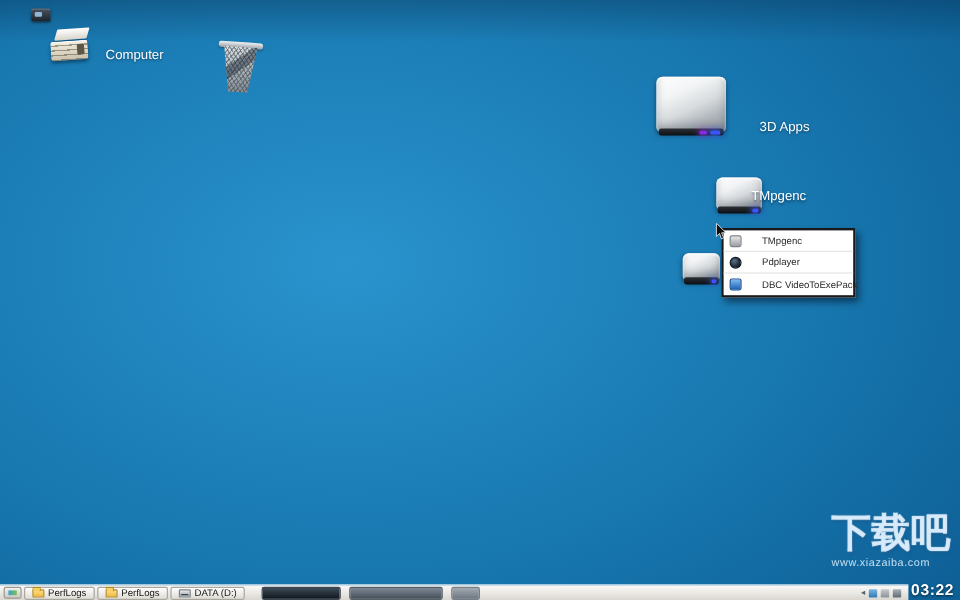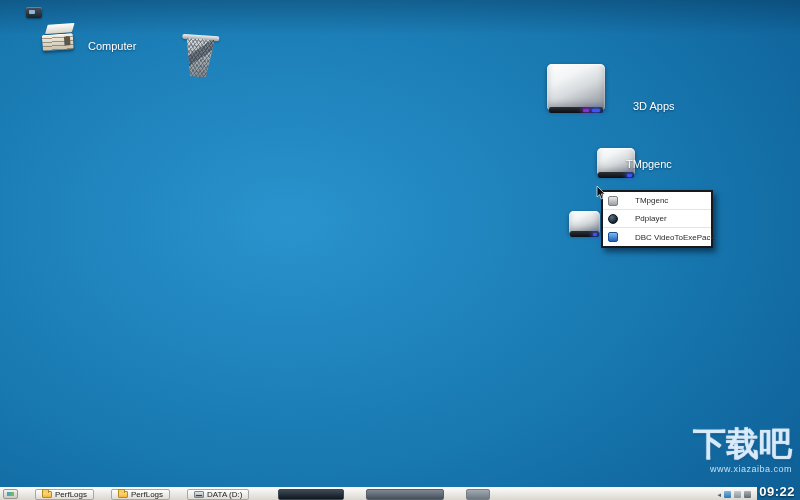--- a/index.html
+++ b/index.html
@@ -71,33 +71,33 @@
   .pi-label{font-size:8px;color:#2a2a2a;white-space:nowrap}
   .pi-icon{width:10px;height:10px;border-radius:2px;flex:0 0 auto}
   .pi-app{background:linear-gradient(#e8e8ea,#9d9fa4);border:1px solid #7e8084}
   .pi-video{background:linear-gradient(#7db9f0,#1e62b8);border:1px solid #174e94}
   .pi-player{border-radius:50%;background:radial-gradient(circle at 35% 30%,#5a7086,#17222e 70%);border:1px solid #0e161f}
 
   
   .cursor{position:absolute;left:596px;top:186px;width:10px;height:14px;z-index:5}
 
   
-  .watermark{position:absolute;right:8px;bottom:26px;text-align:right;pointer-events:none}
+  .watermark{position:absolute;right:8px;bottom:26px;text-align:left;pointer-events:none}
   .wm-title{font-size:33px;font-weight:bold;line-height:1;color:rgba(205,230,250,.78);
     text-shadow:0 0 1px #fff,1px 2px 2px rgba(25,85,135,.65)}
   .wm-url{font-size:9px;color:rgba(228,244,255,.85);margin-top:4px;letter-spacing:.5px}
 
   
   .clock{position:absolute;right:5px;bottom:1px;color:#fff;font-weight:bold;font-size:13px;
     letter-spacing:.5px;text-shadow:0 1px 2px rgba(0,0,0,.65)}
 
   
   .taskbar{position:absolute;left:0;right:43px;bottom:0;height:13px;
     background:linear-gradient(#fbfaf8,#dad7d1);border-top:1px solid #fff;
-    display:flex;align-items:center;gap:17px;padding:0 3px;font-size:8px;color:#1a1a1a}
+    display:flex;align-items:center;gap:2px;padding:0 3px;font-size:8px;color:#1a1a1a}
   .tb-start{width:15px;height:10px;border:1px solid #9a978f;border-radius:2px;position:relative;
     background:linear-gradient(#f2f1ee,#ccc9c2)}
   .tb-start::after{content:"";position:absolute;left:3px;top:2px;width:7px;height:4px;
     background:linear-gradient(90deg,#3aa0d8,#7dc24b)}
   .tb-btn{display:flex;align-items:center;gap:3px;height:11px;padding:0 6px;
     background:linear-gradient(#ffffff,#dedbd4);border:1px solid #aaa79f;border-radius:2px;white-space:nowrap}
   .folder-icon{width:10px;height:7px;position:relative;border-radius:1px;
     background:linear-gradient(#ffe28a,#f0b73c);border:1px solid #b78a20}
   .folder-icon::before{content:"";position:absolute;top:-3px;left:-1px;width:5px;height:3px;
     background:#f7cf6a;border:1px solid #b78a20;border-bottom:none;border-radius:1px 1px 0 0}
@@ -179,21 +179,21 @@
       <span class="pi-icon pi-video"></span>
       <span class="pi-label">DBC VideoToExePack</span>
     </div>
   </div>
 
   <div class="watermark">
     <div class="wm-title">下载吧</div>
     <div class="wm-url">www.xiazaiba.com</div>
   </div>
 
-  <div class="clock">09:22</div>
+  <div class="clock">03:22</div>
 
   <div class="taskbar">
     <div class="tb-start"></div>
 
     <div class="tb-btn">
       <span class="folder-icon"></span>
       <span>PerfLogs</span>
     </div>
 
     <div class="tb-btn">

